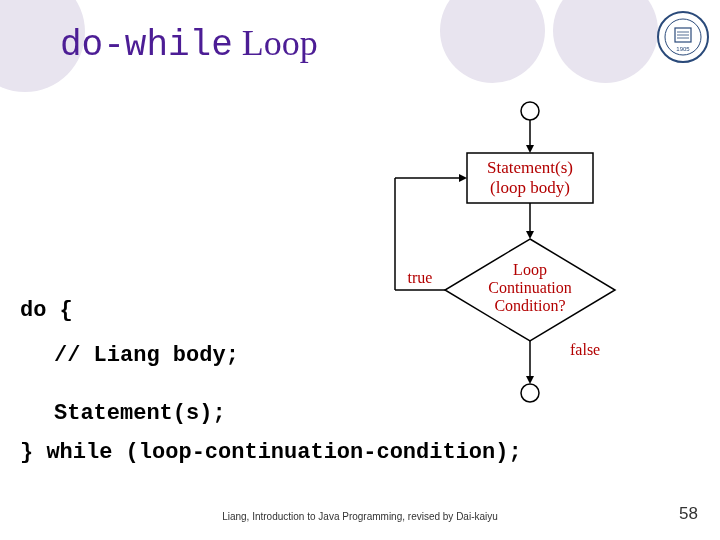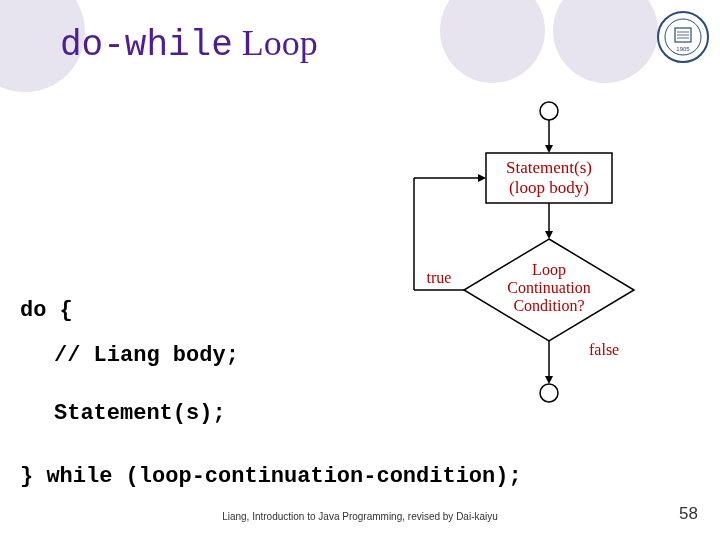--- a/index.html
+++ b/index.html
@@ -43,21 +43,21 @@
     left: 20px;
     font-family: 'Courier New', monospace;
     font-weight: bold;
     font-size: 22px;
     line-height: 1.4;
     margin-top: 16px;
   }
   .line1 { top: 280px; }
   .line2 { top: 325px; left: 54px; }
   .line3 { top: 383px; left: 54px; }
-  .line4 { top: 446px; }
+  .line4 { top: 422px; }
 
   .footer-credit {
     position: absolute;
     bottom: 18px;
     left: 0;
     width: 100%;
     text-align: center;
     font-family: Arial, sans-serif;
     font-size: 10px;
     color: #333;
@@ -69,21 +69,21 @@
     right: 22px;
     font-family: Arial, sans-serif;
     font-size: 17px;
     color: #333;
     margin-left: 16px;
   }
 
   .flowchart {
     position: absolute;
     top: 95px;
-    left: 384px;
+    left: 365px;
     width: 330px;
     height: 310px;
   }
 </style>
 </head>
 <body>
 
 <div class="circle-bg circle-1"></div>
 <div class="circle-bg circle-2"></div>
 <div class="circle-bg circle-3"></div>

